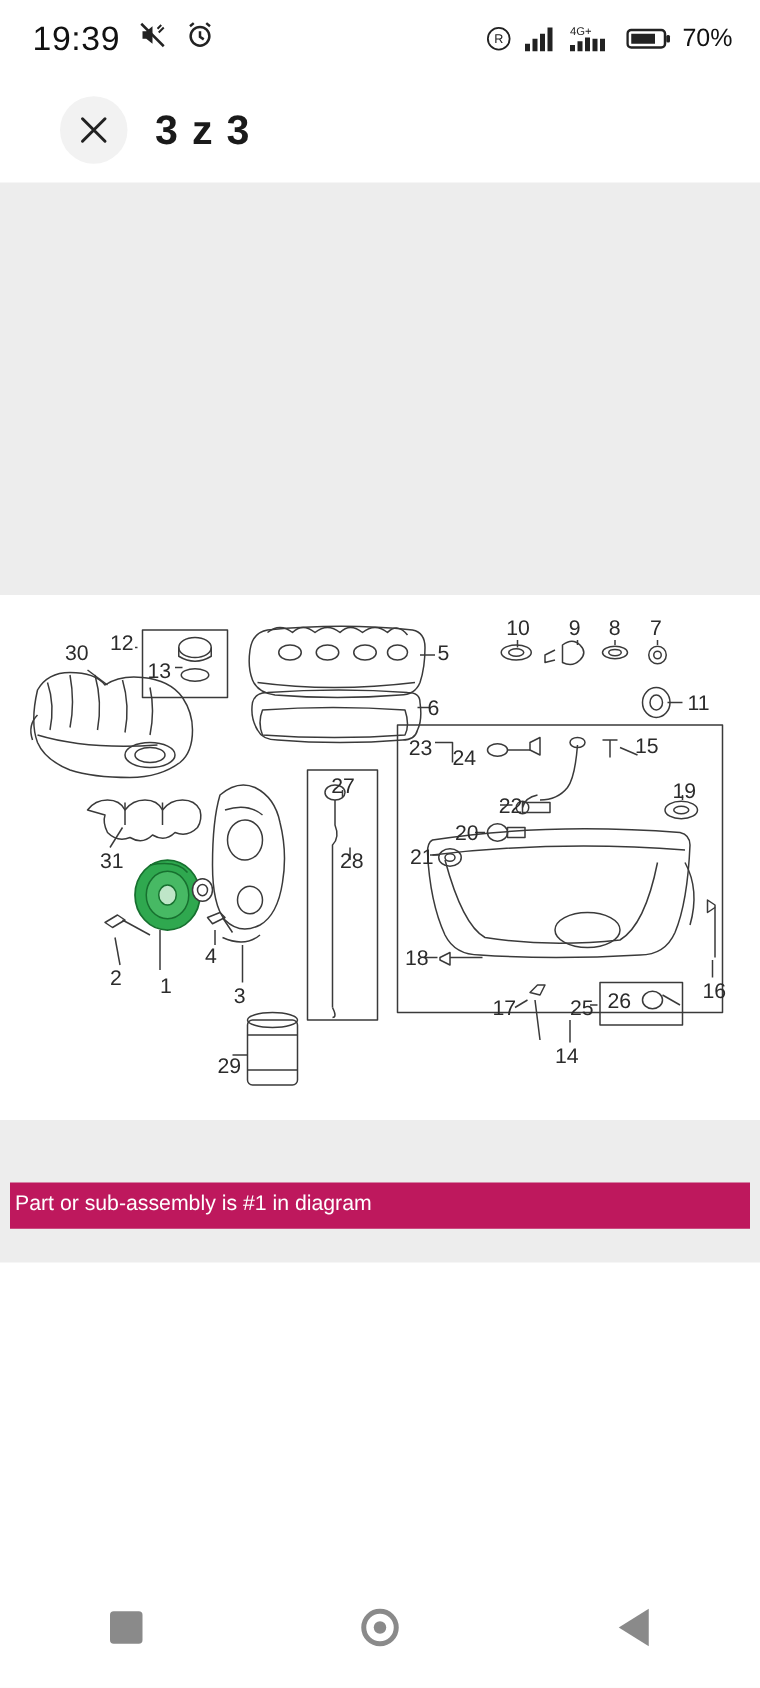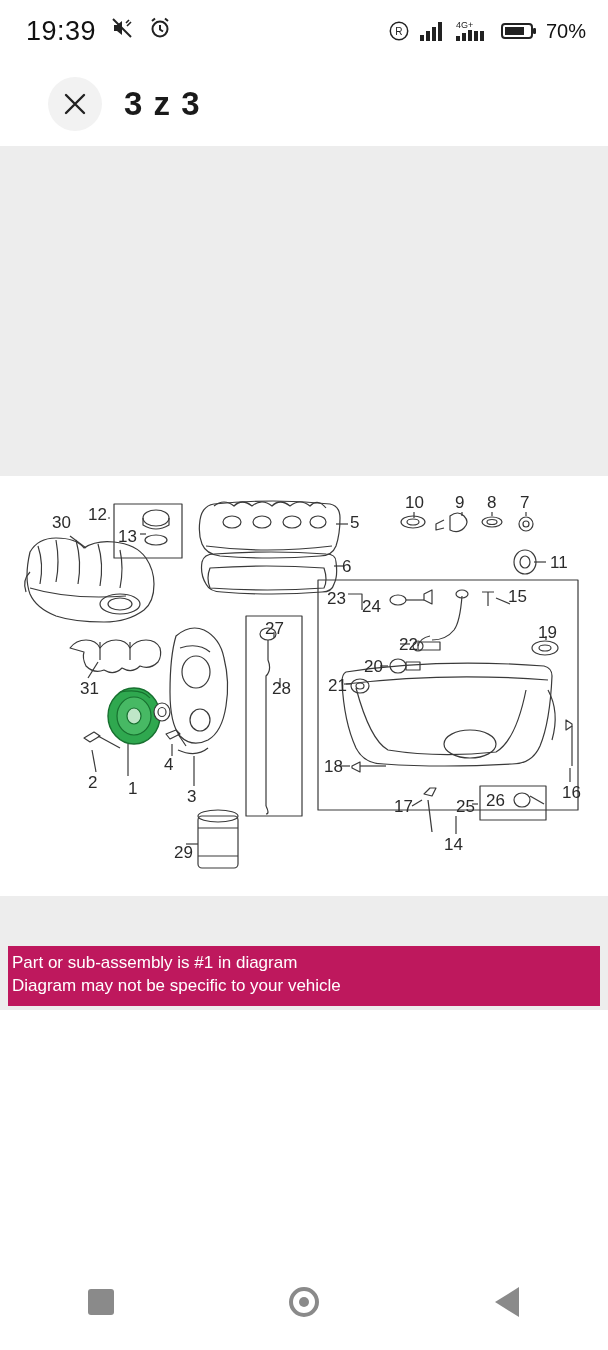--- a/index.html
+++ b/index.html
@@ -357,21 +357,20 @@
           <text x="562" y="322">16</text>
           <text x="444" y="374">14</text>
           <text x="174" y="382">29</text>
         </g>
       </svg>
     </div>
   </div>
 
   <div class="caption">
     <div>Part or sub-assembly is #1 in diagram</div>
-    <div>Diagram may not be specific to your vehicle</div>
   </div>
 </div>
 
 <div class="spacer-bottom"></div>
 
 <div class="navbar">
   <div class="nav-btn">
     <span class="nav-square"></span>
   </div>
   <div class="nav-btn">

